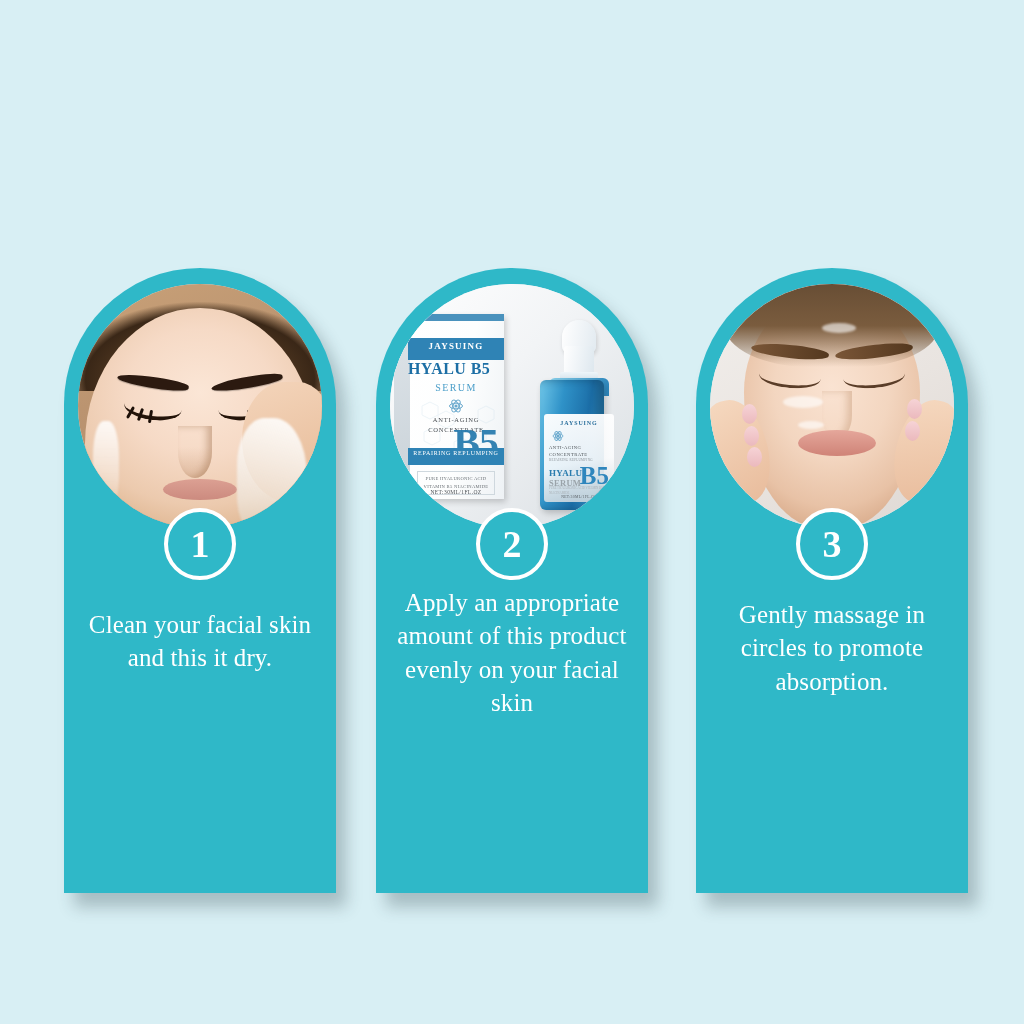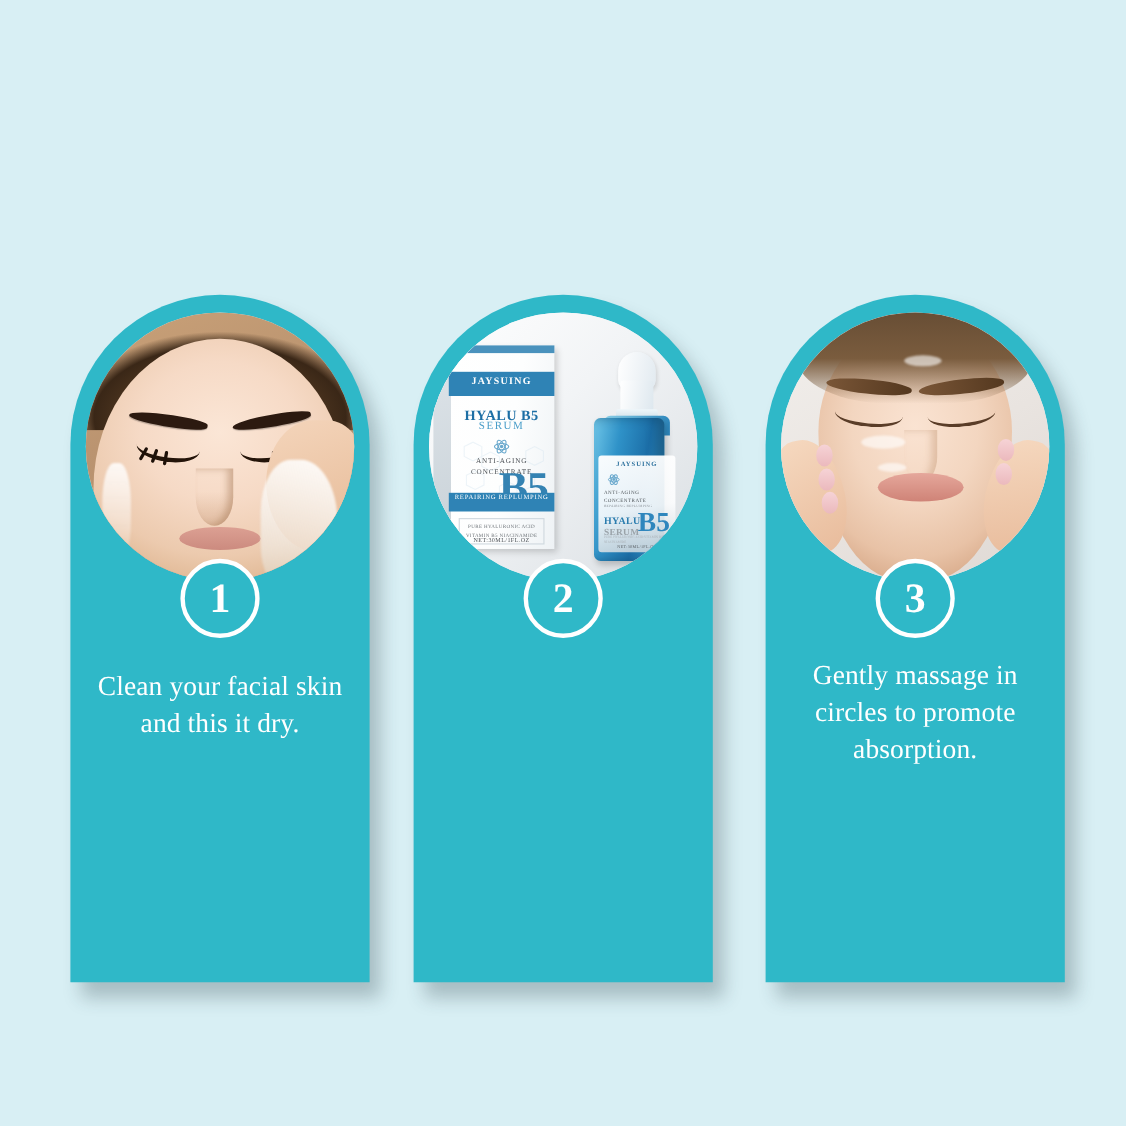--- a/index.html
+++ b/index.html
@@ -85,22 +85,22 @@
     box-shadow:2px 3px 6px rgba(0,0,0,.18);
   }
   .box .side{position:absolute;left:-14px;top:-9px;width:16px;height:194px;
     background:linear-gradient(180deg,#dfe5ea,#c9d2d8);transform:skewY(-14deg);}
   .box .band{position:absolute;left:0;width:100%;background:#2f83b5;}
   .box .band.b1{top:24px;height:22px;}
   .box .band.b2{top:134px;height:17px;}
   .box .band.b3{top:0;height:7px;background:#4a92bd;}
   .box-brand{position:absolute;top:27px;left:0;width:100%;text-align:center;
     color:#fff;font-size:9px;font-weight:bold;letter-spacing:1.2px;}
-  .box-name{position:absolute;top:56px;left:0;width:100%;text-align:center;
-    color:#1d6fa5;font-size:13px;font-weight:bold;letter-spacing:.4px;}
+  .box-name{position:absolute;top:46px;left:0;width:100%;
+    color:#1d6fa5;font-size:16px;font-weight:bold;letter-spacing:.4px;}
   .box-sub{position:absolute;top:68px;left:0;width:100%;text-align:center;
     color:#4b9ec9;font-size:10px;letter-spacing:1.4px;}
   .box-atom{position:absolute;top:84px;left:50%;transform:translateX(-50%);}
   .box-anti{position:absolute;top:101px;left:0;width:100%;text-align:center;
     color:#4a4f54;font-size:6.5px;letter-spacing:.8px;line-height:1.5;}
   .box-b5{position:absolute;top:105px;right:6px;color:#2a7cae;
     font-size:40px;font-weight:bold;letter-spacing:-1px;opacity:.95;}
   .box-rep{position:absolute;top:136px;left:0;width:100%;text-align:center;
     color:#fff;font-size:6px;letter-spacing:.7px;}
   .box-ing{position:absolute;top:157px;left:9px;right:9px;text-align:center;
@@ -286,20 +286,21 @@
                 <div class="bl-b5">B5</div>
                 <div class="bl-ing">PURE HYALURONIC ACID VITAMIN B5 NIACINAMIDE</div>
                 <div class="bl-net">NET:30ML/1FL.OZ</div>
               </div>
             </div>
           </div>
 
         </div>
       </div>
       <div class="badge">2</div>
+      <div class="caption">Apply an appropriate amount of this product evenly on your facial skin</div>
     </div>
 
     <div class="card c3">
       <div class="photo-wrap">
         <div class="photo sc3">
           <div class="face"></div>
           <div class="hairband"></div>
           <div class="brow l"></div>
           <div class="brow r"></div>
           <div class="lid l"></div>

